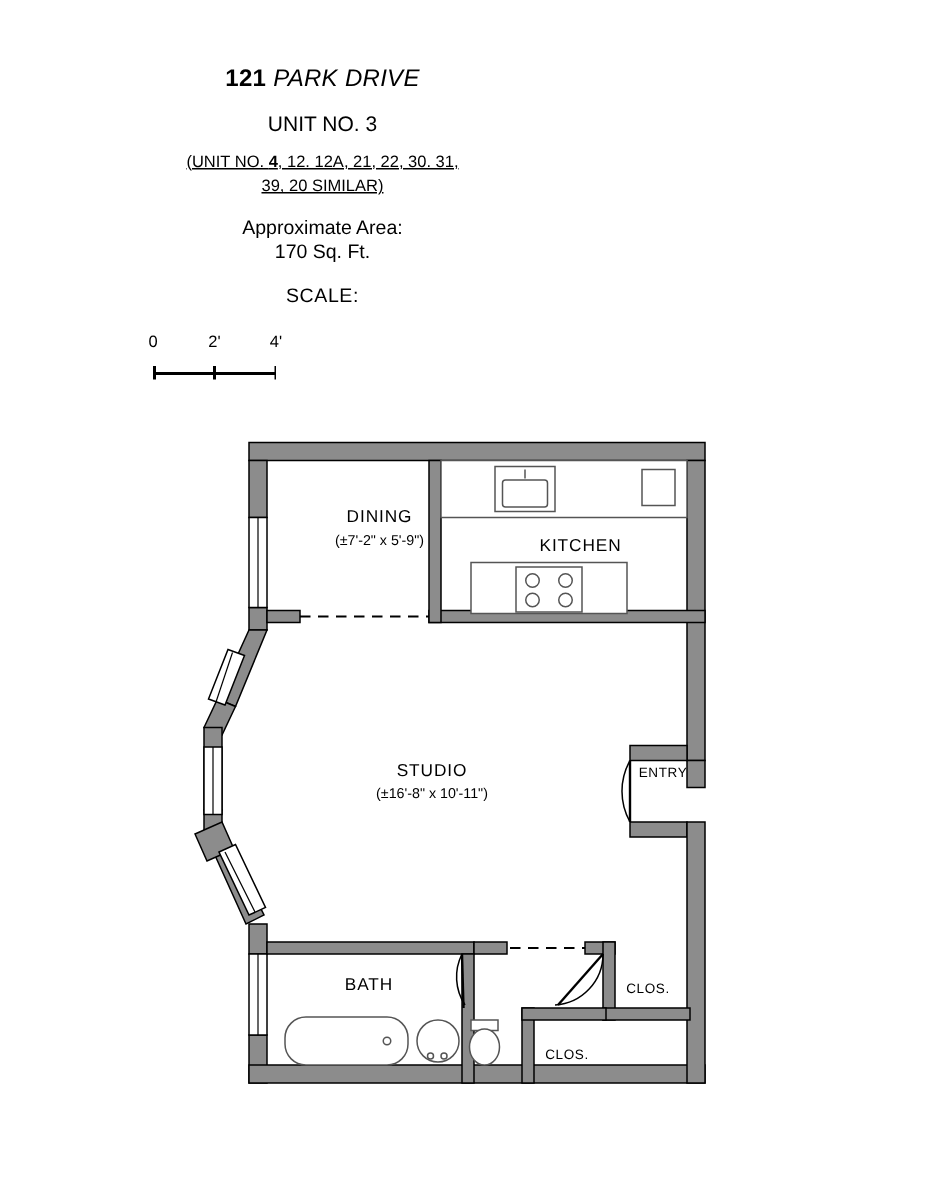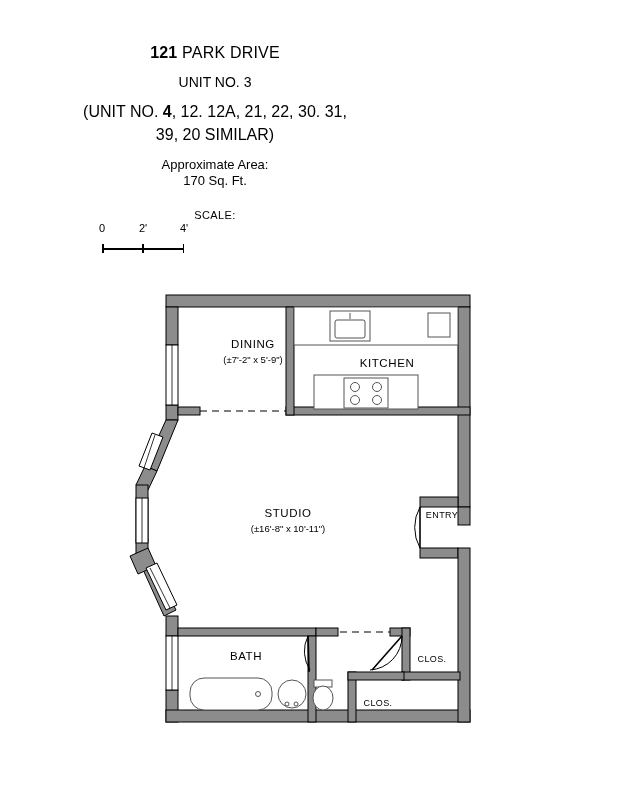--- a/index.html
+++ b/index.html
@@ -25,42 +25,44 @@
     text-align: center;
   }
   #title {
     font-size: 16px;
     font-weight: bold;
     letter-spacing: 0.2px;
     margin: 0 0 12px 0;
   }
   #title .light {
     font-weight: normal;
+    font-style: italic;
   }
   .unit-line {
     font-size: 14px;
     margin: 11px;
     line-height: 1.18;
   }
   .unit-sub {
-    font-size: 16px;
+    font-size: 11px;
     line-height: 1.25;
     margin: 3px 0 0 0;
+    text-decoration: underline;
   }
   .bold {
     font-weight: bold;
   }
   #area-block {
     margin-top: 12px;
     font-size: 13px;
     line-height: 1.25;
   }
   #scale-label {
-    margin-top: 20px;
-    font-size: 11px;
+    margin-top: 12px;
+    font-size: 13px;
     letter-spacing: 0.4px;
   }
 
   
   #scale-wrap {
     position: absolute;
     left: 96px;
     top: 222px;
     width: 100px;
     height: 36px;

